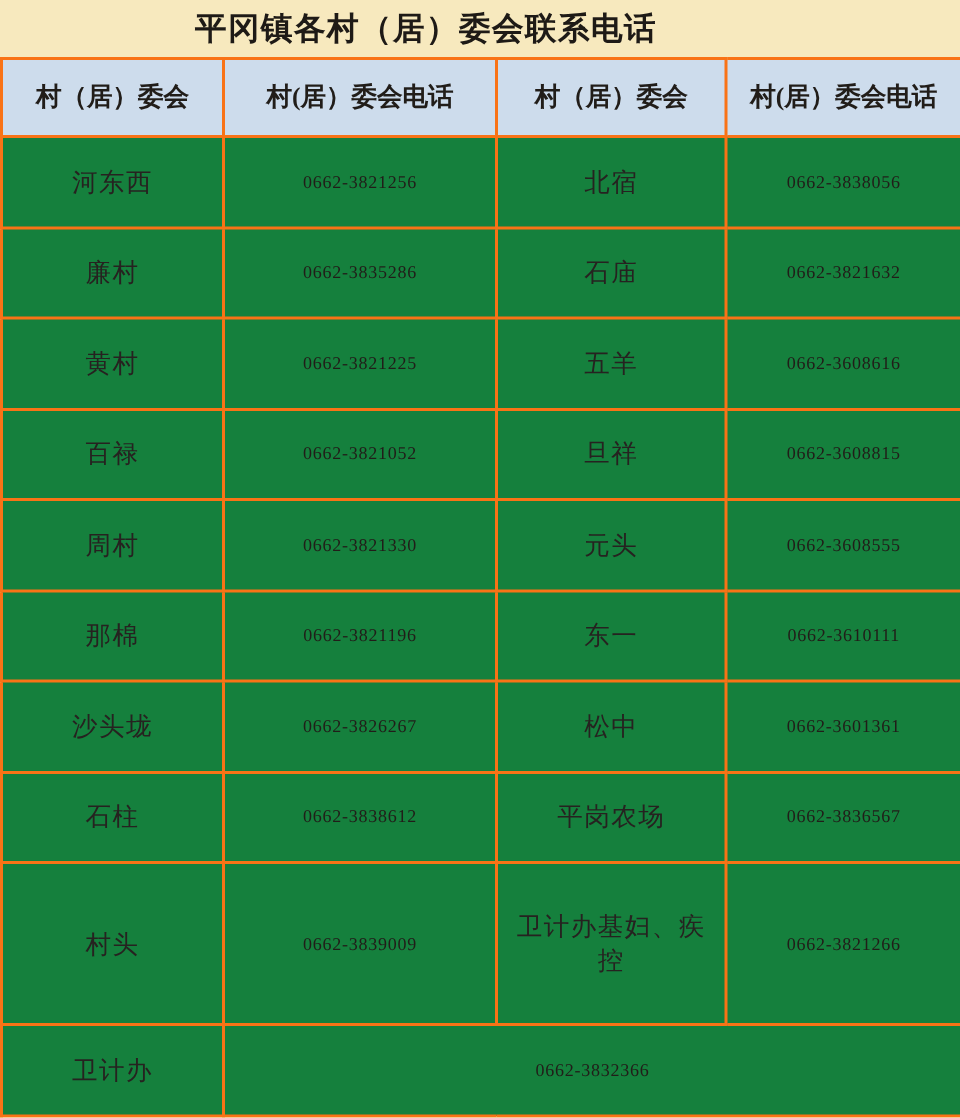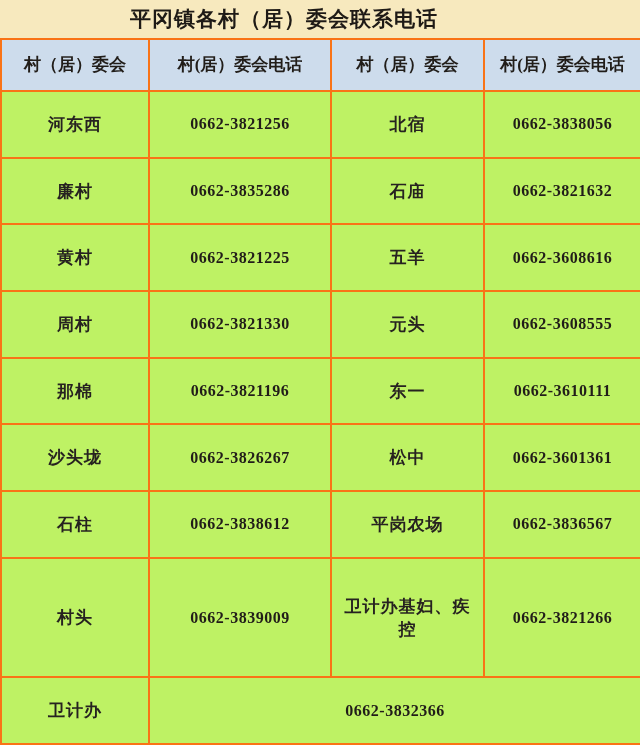--- a/index.html
+++ b/index.html
@@ -41,30 +41,29 @@
   th {
     background: #cddcec;
     font-size: 17px;
     font-weight: bold;
     height: 52px;
     padding: 2px 14px;
     line-height: 1.25;
     color: #211d19;
   }
   td {
-    background: #bef264;
+    background: #15803d;
     padding: 2px 4px;
-    font-weight: bold;
   }
   td.name {
     font-size: 17px;
     letter-spacing: 1px;
   }
   td.phone {
-    font-size: 16px;
+    font-size: 12px;
     letter-spacing: 0.5px;
     color: #211d19;
   }
 </style>
 </head>
 <body>
 
 <div class="title-bar">平冈镇各村（居）委会联系电话</div>
 
 <table class="contact-table">
@@ -95,20 +94,26 @@
         <td class="name">石庙</td>
         <td class="phone">0662-3821632</td>
       </tr>
       <tr>
         <td class="name">黄村</td>
         <td class="phone">0662-3821225</td>
         <td class="name">五羊</td>
         <td class="phone">0662-3608616</td>
       </tr>
       <tr>
+        <td class="name">百禄</td>
+        <td class="phone">0662-3821052</td>
+        <td class="name">旦祥</td>
+        <td class="phone">0662-3608815</td>
+      </tr>
+      <tr>
         <td class="name">周村</td>
         <td class="phone">0662-3821330</td>
         <td class="name">元头</td>
         <td class="phone">0662-3608555</td>
       </tr>
       <tr>
         <td class="name">那棉</td>
         <td class="phone">0662-3821196</td>
         <td class="name">东一</td>
         <td class="phone">0662-3610111</td>

